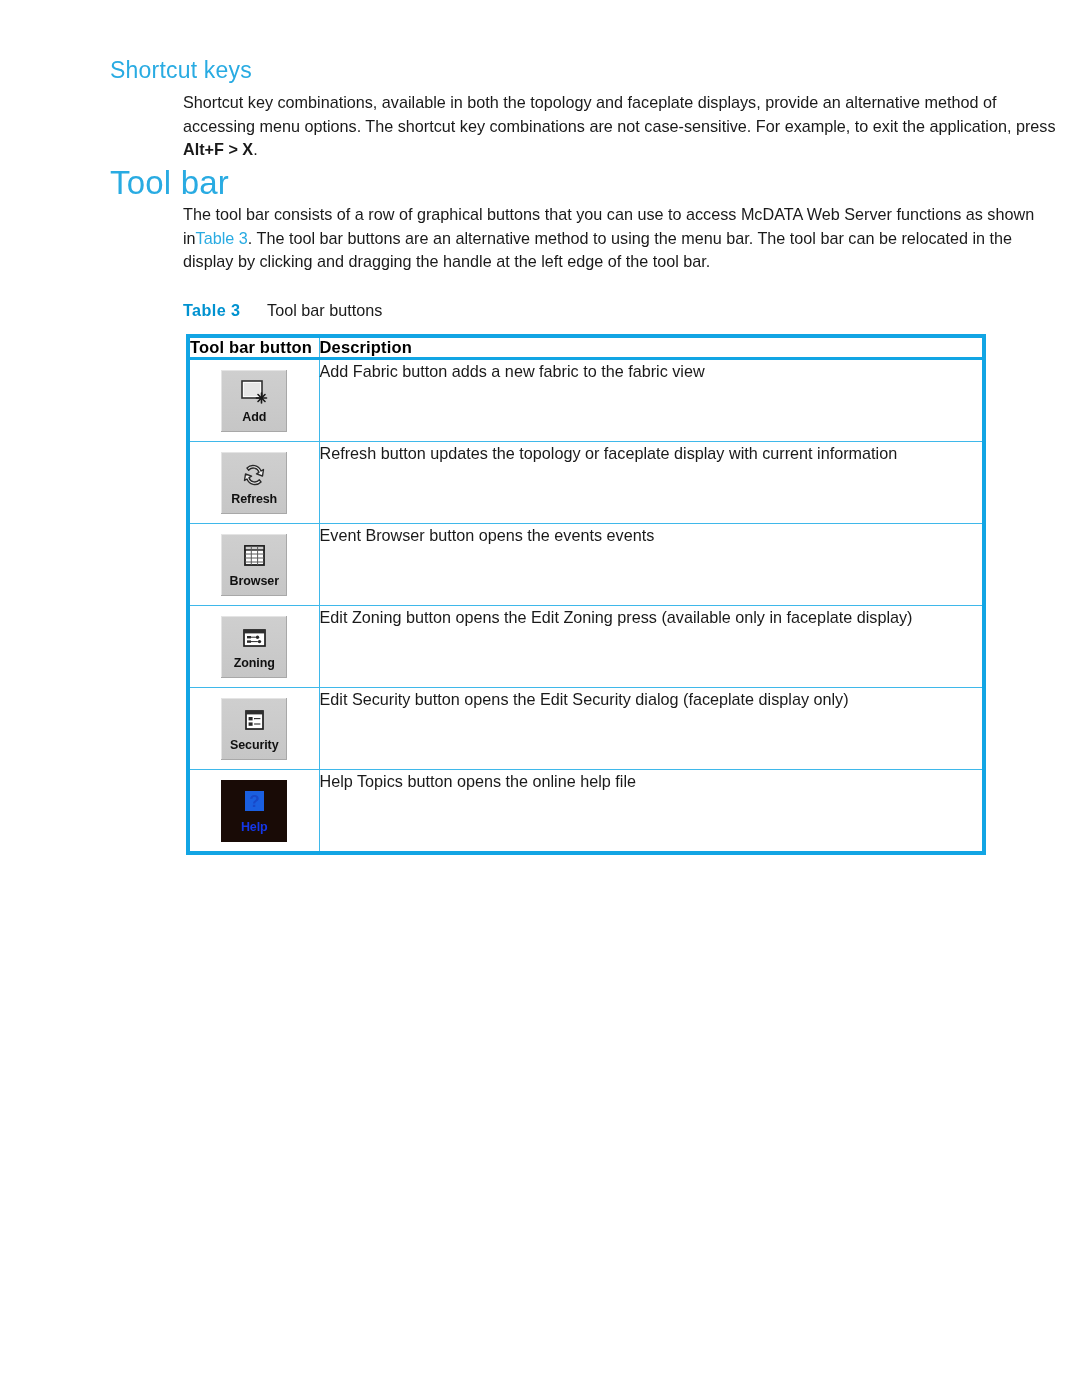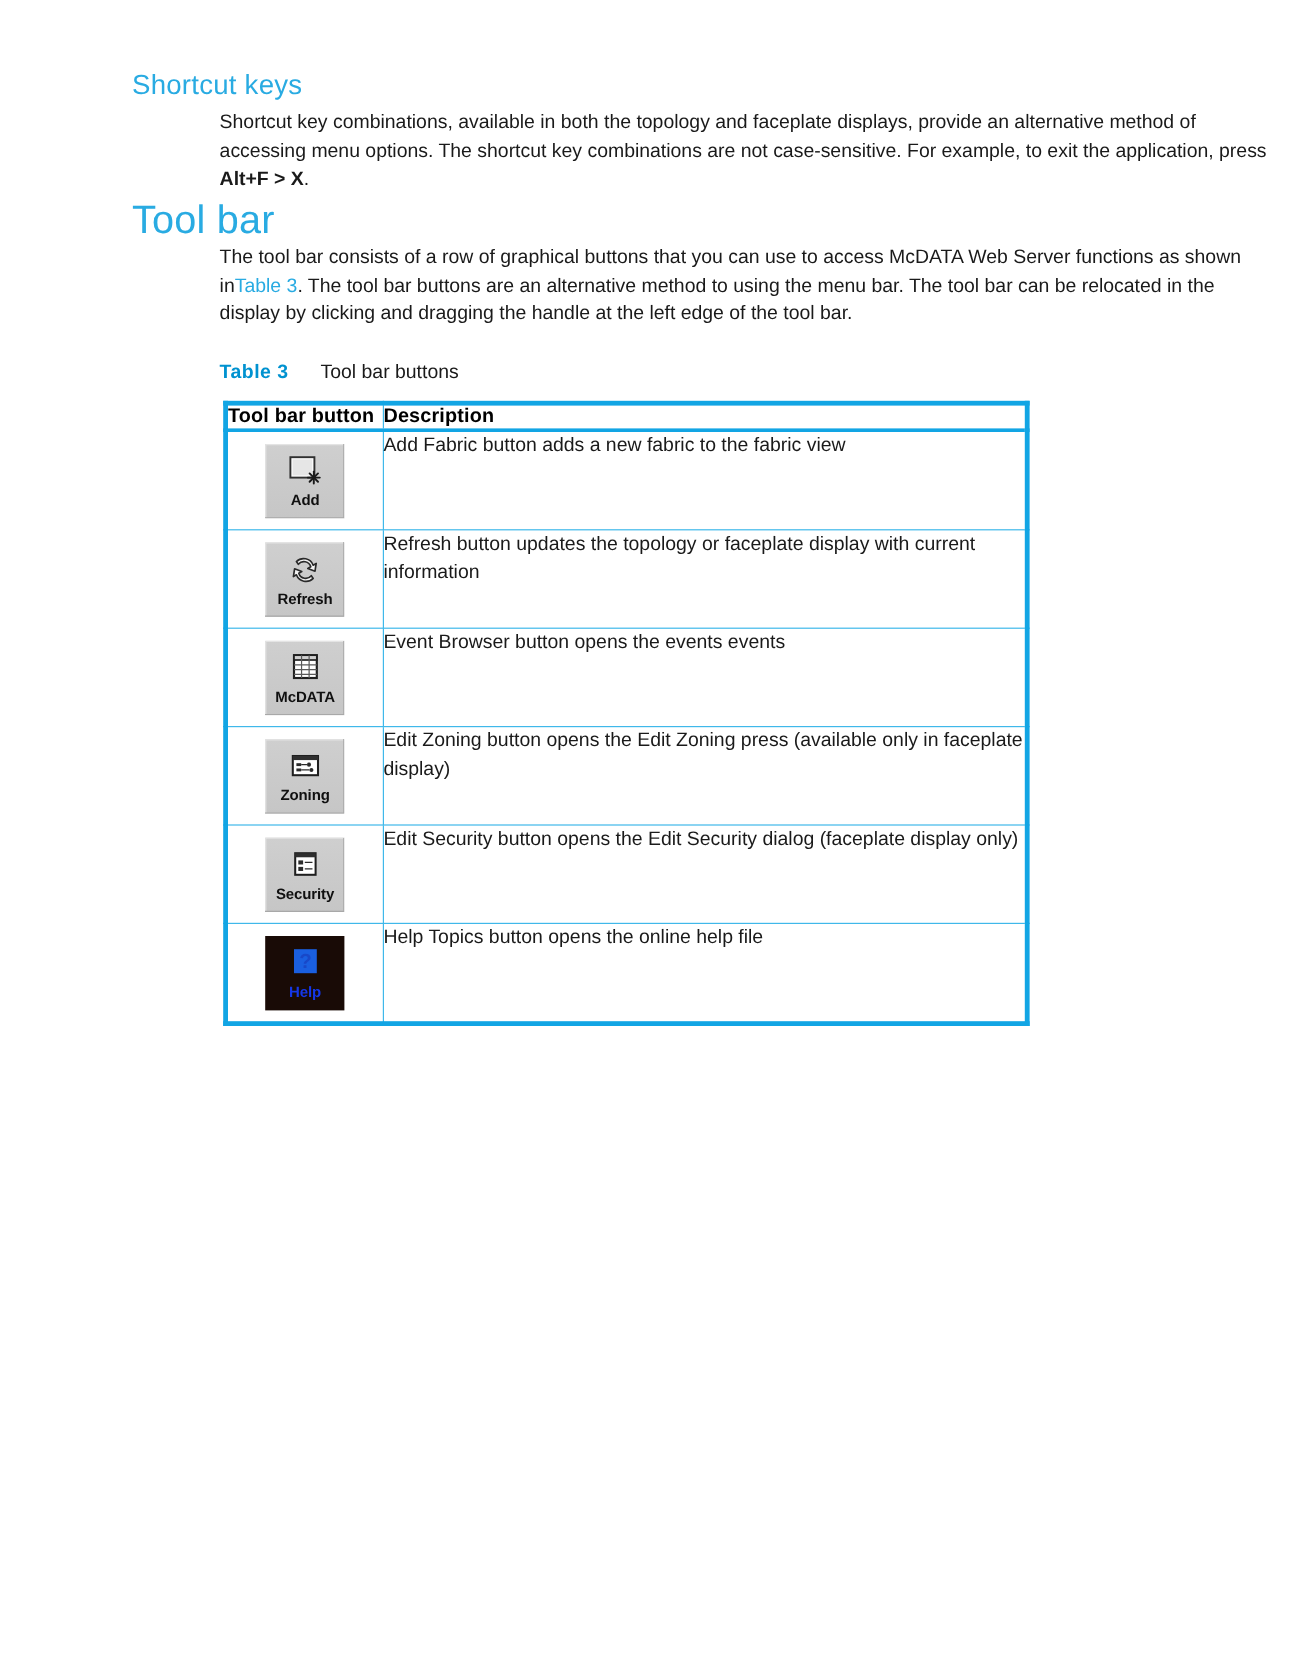--- a/index.html
+++ b/index.html
@@ -76,21 +76,21 @@
   }
   .table-caption .cap-text {
     padding-left: 27px;
   }
 
   
   .tbl-wrap {
     position: absolute;
     left: 186px;
     top: 334px;
-    width: 672px;
+    width: 800px;
   }
   table.toolbar-table {
     border-collapse: collapse;
     width: 100%;
     border: 4px solid #12A5E4;
     table-layout: fixed;
   }
   table.toolbar-table col.c1 { width: 131px; }
   table.toolbar-table col.c2 { width: auto; }
 
@@ -258,21 +258,21 @@
                   <rect x="8" y="4" width="19" height="4" fill="#cfcfcf" stroke="#1f1f1f" stroke-width="1.4"></rect>
                   <g stroke="#5a5a5a" stroke-width="1">
                     <line x1="14.3" y1="4" x2="14.3" y2="23"></line>
                     <line x1="20.6" y1="4" x2="20.6" y2="23"></line>
                     <line x1="8" y1="12" x2="27" y2="12"></line>
                     <line x1="8" y1="16" x2="27" y2="16"></line>
                     <line x1="8" y1="20" x2="27" y2="20"></line>
                   </g>
                 </svg>
               </span>
-              <span class="blabel">McDATA</span>
+              <span class="blabel">Browser</span>
             </div>
           </td>
           <td class="desc-cell">Event Browser button   opens the events events</td>
         </tr>
 
         <tr>
           <td class="btn-cell">
             <div class="tbbtn">
               <span class="glyph">
                 <svg viewBox="0 0 34 30" width="34" height="30">

